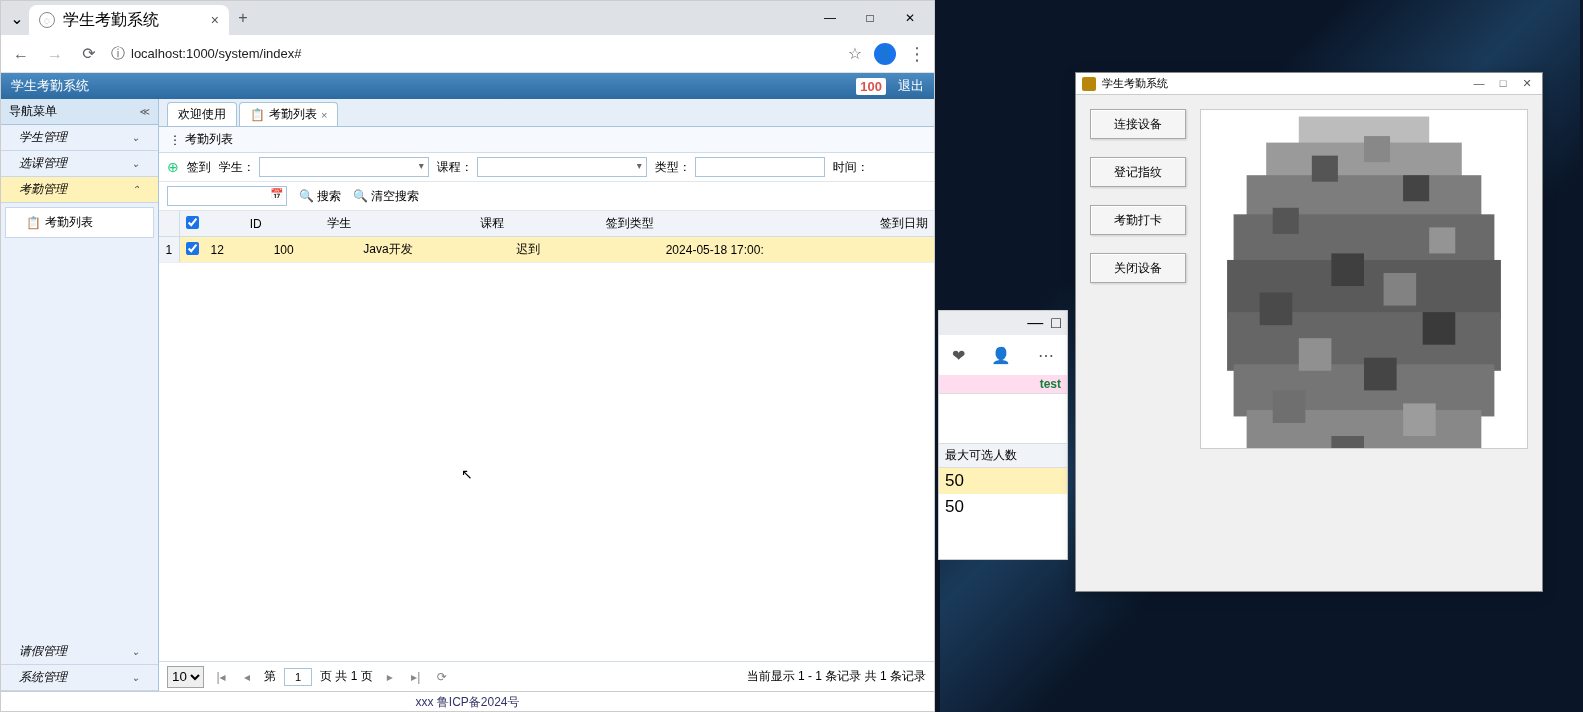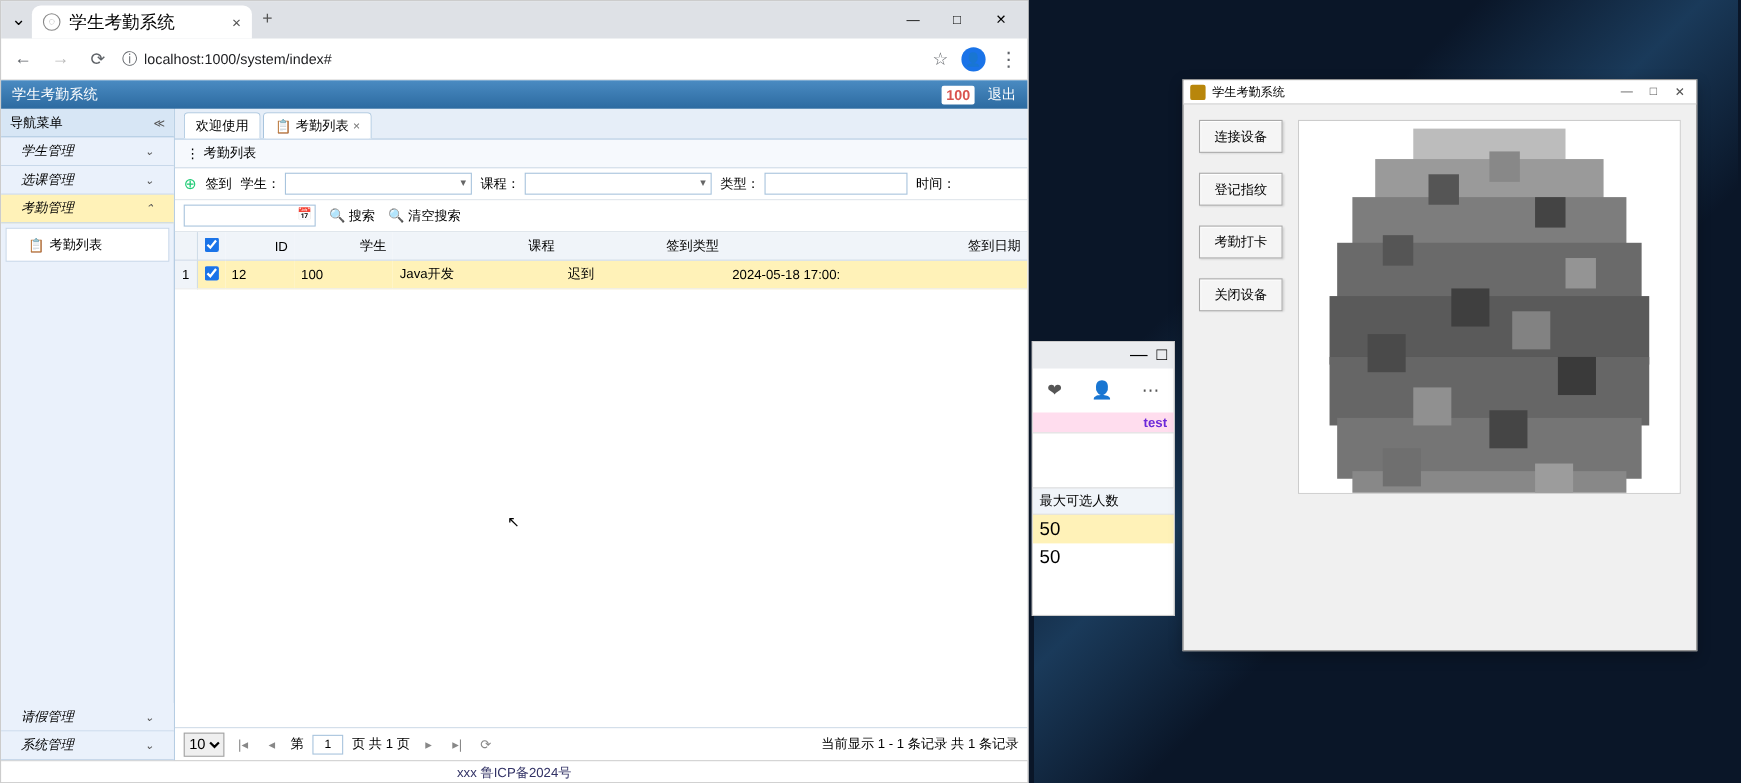--- a/index.html
+++ b/index.html
@@ -73,35 +73,35 @@
 
 .footer { height: 20px; text-align:center; font-size:12px; color:#336; border-top:1px solid #ccc; padding-top:2px;}
 
 .cursor { position:absolute; left:302px; top:255px; font-size:14px; pointer-events:none;}
 
 
 .mini-browser { position:absolute; left:938px; top:310px; width:130px; height:250px; background:#fff; border:1px solid #ccc;}
 .mini-top { height:24px; background:#eaecef; display:flex;align-items:center;justify-content:flex-end;gap:8px;padding:0 6px;}
 .mini-icons { height:40px; display:flex;align-items:center;justify-content:space-around;}
 .mini-icons span { font-size:16px; color:#555;}
-.mini-test { background:#fde; color:#6d28d9; text-align:right; padding:2px 6px; font-size:12px; font-weight:bold;}
+.mini-test { background:#fde; color:#15803d; text-align:right; padding:2px 6px; font-size:12px; font-weight:bold;}
 .mini-gap { height:50px; border-top:1px solid #ddd;}
 .mini-hdr { background:#f0f4f9; padding:3px 6px; font-size:12px; border-top:1px solid #ddd;border-bottom:1px solid #ddd;font-family:Liberation Mono, monospace;}
 .mini-row { padding:3px 6px; font-size:17px;}
 .mini-row.hl { background:#fff2b8;}
 
 
 .jwin { position:absolute; left:1075px; top:72px; width:468px; height:520px; background:#f0f0f0; border:1px solid #888; box-shadow:0 4px 12px rgba(0,0,0,0.3);}
 .jwin-title { height:22px; background:#fff; border-bottom:1px solid #ccc; display:flex;align-items:center;padding:0 6px;font-size:11px;gap:6px;}
 .jwin-title .jicon { width:14px;height:14px;background:#b8860b;border-radius:2px;}
 .jwin-title .jctrls { margin-left:auto; display:flex;gap:6px;}
 .jwin-title .jctrls span { width:18px;text-align:center;cursor:pointer;font-size:11px;color:#555;}
 .jwin-body { display:flex; padding:14px; gap:14px; height:calc(100% - 22px);}
 .jbtns { display:flex;flex-direction:column;gap:18px;}
-.jbtn { width:76px; height:30px; background:#f5f5f5; border:1px solid #aaa; box-shadow:1px 1px 0 #fff inset, 1px 1px 2px rgba(0,0,0,0.15); font-size:12px; display:flex;align-items:center;justify-content:center;cursor:pointer;}
+.jbtn { width:96px; height:30px; background:#f5f5f5; border:1px solid #aaa; box-shadow:1px 1px 0 #fff inset, 1px 1px 2px rgba(0,0,0,0.15); font-size:12px; display:flex;align-items:center;justify-content:center;cursor:pointer;}
 .jright { flex:1; display:flex;flex-direction:column;}
 .fprint { flex:0 0 340px; border:1px solid #ccc; background:#fff; position:relative; overflow:hidden;}
 .fprint-img { position:absolute; inset:0; }
 .jmsg { margin-top:30px; font-size:12px; }
 
 
 .bg-diag { position:absolute; left:940px; top:0; width:640px; height:712px; background:linear-gradient(135deg, #0a1628 0%, #0a1628 30%, #1a3a5a 45%, #0a1628 60%); z-index:-1;}
 
 
 </style>

